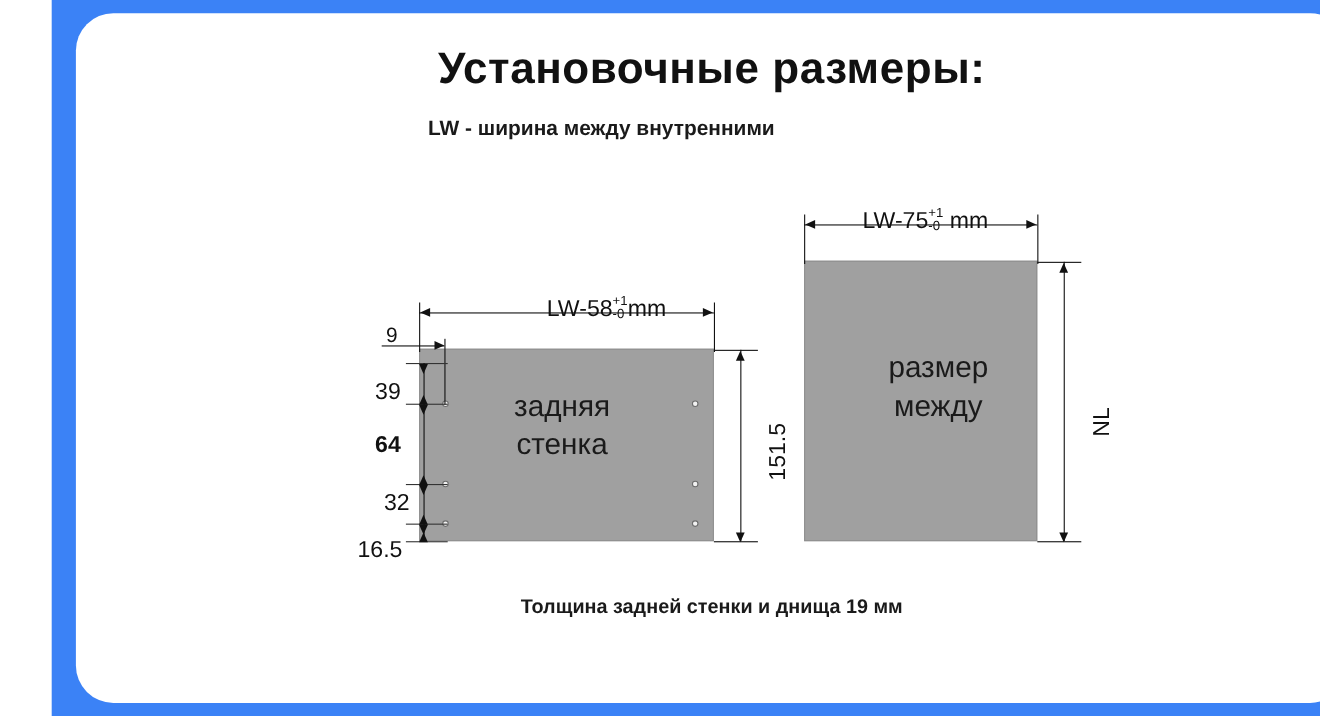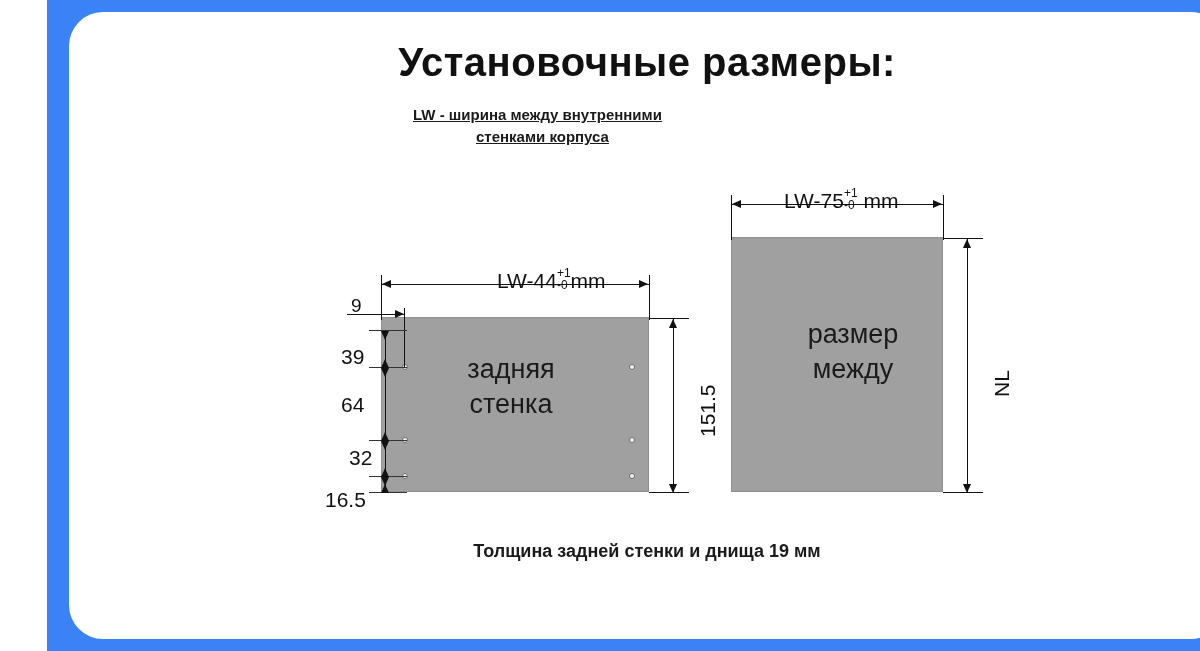--- a/index.html
+++ b/index.html
@@ -37,28 +37,27 @@
     top: 28px;
     width: 1156px;
     text-align: center;
     font-size: 40px;
     font-weight: bold;
     color: #111111;
     letter-spacing: 0.5px;
   }
   .legend {
     position: absolute;
-    left: 344px;
+    left: 320px;
     top: 92px;
     width: 520px;
-    font-size: 15px;
+    font-size: 19px;
     font-weight: bold;
     color: #1a1a1a;
     line-height: 1.45;
-    text-decoration: underline;
   }
   .legend .l2 {
     display: block;
     padding-left: 63px;
   }
   .footer {
     position: absolute;
     left: 0;
     top: 522px;
     width: 1156px;
@@ -157,21 +156,20 @@
 </head>
 <body>
 
 <div id="page">
   <div id="card">
 
     <div class="title">Установочные размеры:</div>
 
     <div class="legend">
       <span>LW -  ширина между внутренними</span>
-      <span class="l2">стенками корпуса</span>
     </div>
 
     <div>
 
       <div class="panel" style="left:312px; top:305px; width:268px; height:175px;"></div>
 
       <div class="panel-label" style="left:312px; top:340px; width:260px;">
         <span>задняя</span><br>
         <span>стенка</span>
       </div>
@@ -183,21 +181,21 @@
       <div class="hole" style="left:560px; top:352px;"></div>
       <div class="hole" style="left:560px; top:425px;"></div>
       <div class="hole" style="left:560px; top:461px;"></div>
 
       <div class="vline" style="left:312px; top:263px; height:45px;"></div>
       <div class="vline" style="left:580px; top:263px; height:45px;"></div>
       <div class="hline" style="left:312px; top:272px; width:268px;"></div>
       <div class="arrow arr-left" style="left:313px; top:268px;"></div>
       <div class="arrow arr-right" style="left:570px; top:268px;"></div>
       <div class="dimtext big" style="left:428px; top:257px;">
-        <span>LW-44</span><span class="tol"><span>+1</span><span>-0</span></span><span>mm</span>
+        <span>LW-58</span><span class="tol"><span>+1</span><span>-0</span></span><span>mm</span>
       </div>
 
       <div class="hline" style="left:278px; top:302px; width:57px;"></div>
       <div class="arrow arr-right" style="left:326px; top:298px;"></div>
       <div class="vline" style="left:335px; top:296px; height:60px;"></div>
       <div class="dimtext" style="left:282px; top:283px;">9</div>
 
       <div class="hline thin" style="left:300px; top:318px; width:38px;"></div>
       <div class="hline thin" style="left:300px; top:355px; width:38px;"></div>
       <div class="hline thin" style="left:300px; top:428px; width:38px;"></div>
@@ -209,21 +207,21 @@
       <div class="arrow arr-down" style="left:312px; top:319px;"></div>
       <div class="arrow arr-up" style="left:312px; top:347px;"></div>
       <div class="arrow arr-down" style="left:312px; top:356px;"></div>
       <div class="arrow arr-up" style="left:312px; top:420px;"></div>
       <div class="arrow arr-down" style="left:312px; top:429px;"></div>
       <div class="arrow arr-up" style="left:312px; top:456px;"></div>
       <div class="arrow arr-down" style="left:312px; top:465px;"></div>
       <div class="arrow arr-up" style="left:312px; top:472px;"></div>
 
       <div class="dimtext big" style="left:272px; top:333px;">39</div>
-      <div class="dimtext big" style="left:272px; top:381px;">64</div>
+      <div class="dimtext big" style="left:272px; top:381px;font-weight:bold;">64</div>
       <div class="dimtext big" style="left:280px; top:434px;">32</div>
       <div class="dimtext big" style="left:256px; top:476px;">16.5</div>
 
       <div class="hline" style="left:580px; top:306px; width:40px;"></div>
       <div class="hline" style="left:580px; top:480px; width:40px;"></div>
       <div class="vline" style="left:604px; top:306px; height:174px;"></div>
       <div class="arrow arr-up" style="left:600px; top:307px;"></div>
       <div class="arrow arr-down" style="left:600px; top:472px;"></div>
       <div class="dimtext big rot" style="left:627px; top:425px;">151.5</div>
     </div>

